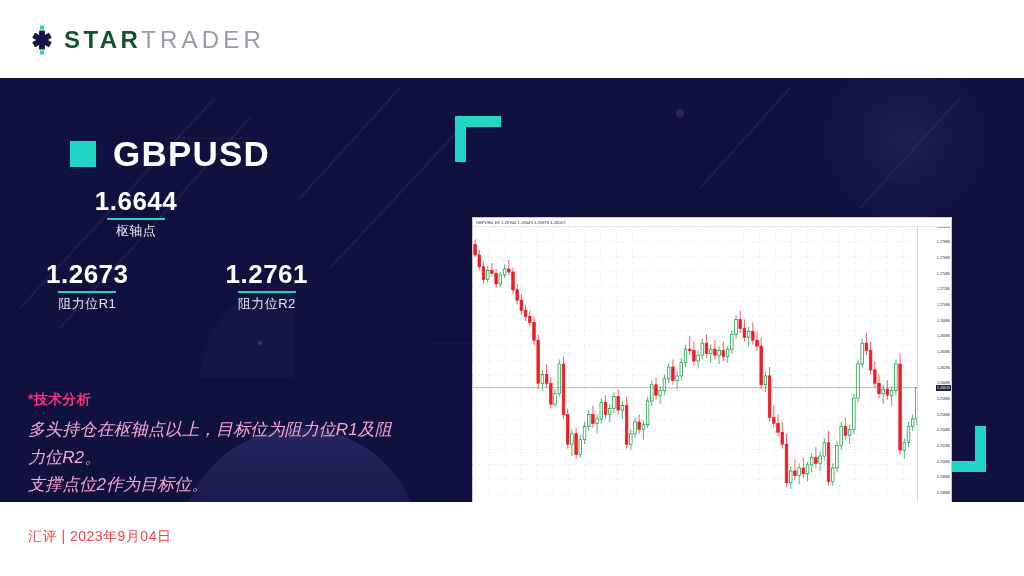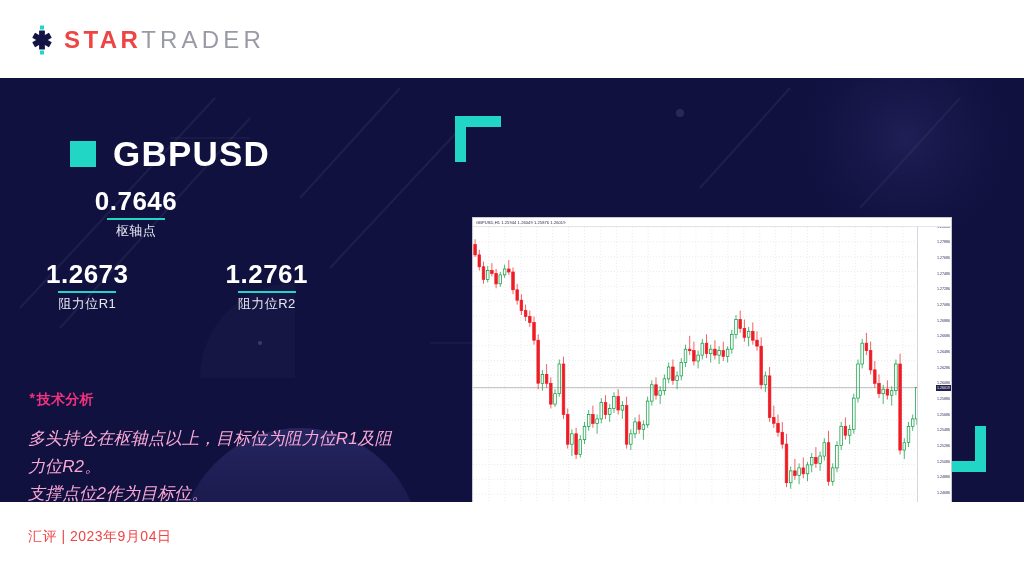--- a/index.html
+++ b/index.html
@@ -10,21 +10,21 @@
     -webkit-font-smoothing:antialiased;
   }
   .slide{position:relative;width:1024px;height:576px;background:#ffffff;overflow:hidden;}
 
   
   .header{position:absolute;left:0;top:0;width:1024px;height:78px;background:#ffffff;}
   .logo{position:absolute;left:27px;top:25px;display:flex;align-items:center;height:30px;}
   .logo-mark{position:relative;width:30px;height:30px;margin-right:7px;}
   .logo-mark svg{display:block;}
   .logo-text{font-size:24px;letter-spacing:3.4px;font-weight:bold;line-height:1;}
-  .logo-star{color:#ef4444;}
+  .logo-star{color:#14532d;}
   .logo-trader{color:#9a9aa6;font-weight:normal;letter-spacing:4.2px;}
 
   
   .body-dark{position:absolute;left:0;top:78px;width:1024px;height:424px;background:#111140;overflow:hidden;}
   .bg-deco{position:absolute;left:0;top:0;width:1024px;height:424px;}
 
   
   .pair-row{position:absolute;left:36px;top:58px;display:flex;align-items:center;padding-left:34px;}
   .pair-square{width:26px;height:26px;background:#21d6c4;margin-right:17px;}
   .pair-name{color:#ffffff;font-size:35px;font-weight:bold;letter-spacing:1.2px;line-height:1;}
@@ -33,21 +33,21 @@
   .lvl-value{color:#ffffff;font-size:26px;font-weight:bold;letter-spacing:0.5px;line-height:1.05;display:inline-block;}
   .lvl-rule{width:58px;height:2px;background:#21d6c4;margin:3px auto 4px auto;}
   .lvl-label{color:#e8e8f2;font-size:13px;line-height:1.1;letter-spacing:0.4px;}
 
   .grid-levels{position:absolute;left:12px;top:183px;width:330px;}
   .grid-row{display:flex;gap:29px;}
   .grid-cell{width:165px;text-align:center;padding-bottom:18px;}
 
   
   .analysis{position:absolute;left:28px;top:313px;width:375px;}
-  .analysis-title{color:#f0327d;font-size:14px;font-weight:bold;margin-bottom:16px;letter-spacing:0.3px;font-family:Liberation Mono, monospace;}
+  .analysis-title{color:#f0327d;font-size:14px;font-weight:bold;margin-bottom:7px;letter-spacing:0.3px;}
   .analysis-body{color:#f9a8d4;font-size:17px;line-height:1.62;letter-spacing:0.1px;font-style:italic;}
 
   
   .bracket{position:absolute;background:transparent;}
   .bracket span{position:absolute;background:#21d6c4;display:block;}
 
   .chart-wrap{position:absolute;left:472px;top:139px;width:480px;height:305px;background:#ffffff;border:1px solid #c9c9d4;box-sizing:border-box;}
   .chart-title{position:absolute;left:0;top:0;width:100%;height:9px;background:#ffffff;border-bottom:1px solid #e4e4ec;font-size:4px;color:#26264f;white-space:nowrap;overflow:hidden;padding-left:3px;box-sizing:border-box;line-height:9px;letter-spacing:0.1px;}
   .chart-plot{position:absolute;left:0;top:9px;right:34px;bottom:14px;overflow:hidden;background:#ffffff;}
   .chart-plot svg{display:block;}
@@ -120,21 +120,21 @@
       <circle cx="905" cy="60" r="130" fill="url(#gglow)"></circle>
       <path d="M200 300 a95 95 0 0 1 95 -95 l0 95 z" fill="#ffffff" fill-opacity="0.025"></path>
     </svg>
 
     <div class="pair-row">
       <div class="pair-square"></div>
       <div class="pair-name">GBPUSD</div>
     </div>
 
     <div class="pivot-block">
-      <div class="lvl-value">0.7646</div>
+      <div class="lvl-value">1.6644</div>
       <div class="lvl-rule"></div>
       <div class="lvl-label">枢轴点</div>
     </div>
 
     <div class="grid-levels">
       <div class="grid-row">
         <div class="grid-cell">
           <div class="lvl-value">1.2673</div>
           <div class="lvl-rule"></div>
           <div class="lvl-label">阻力位R1</div>

